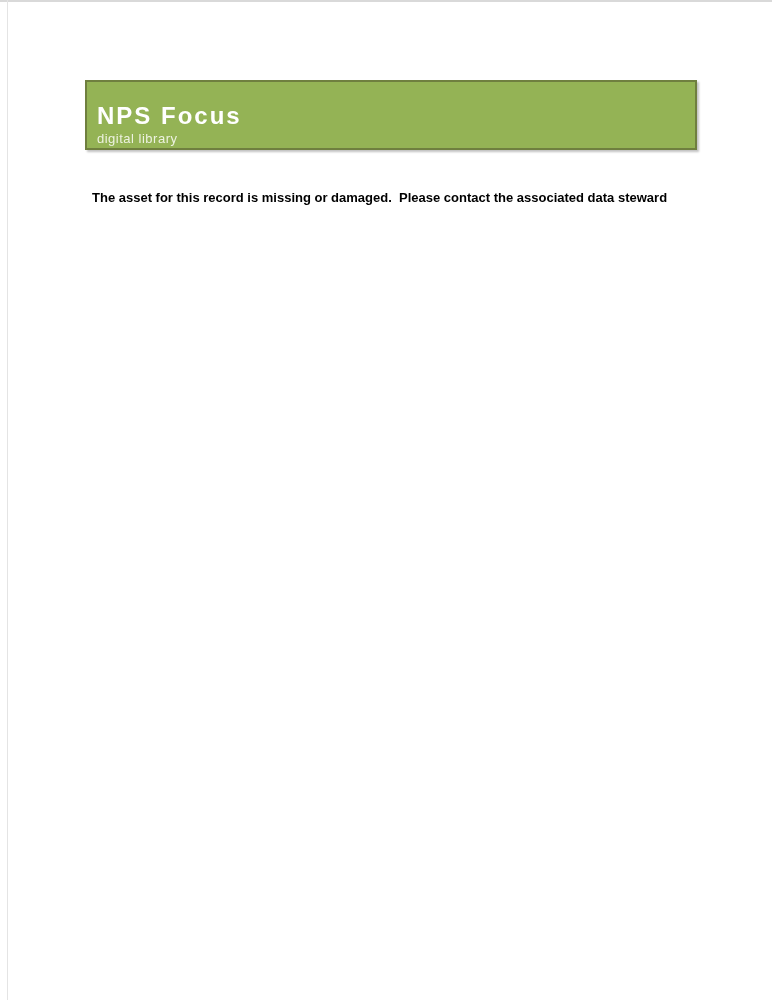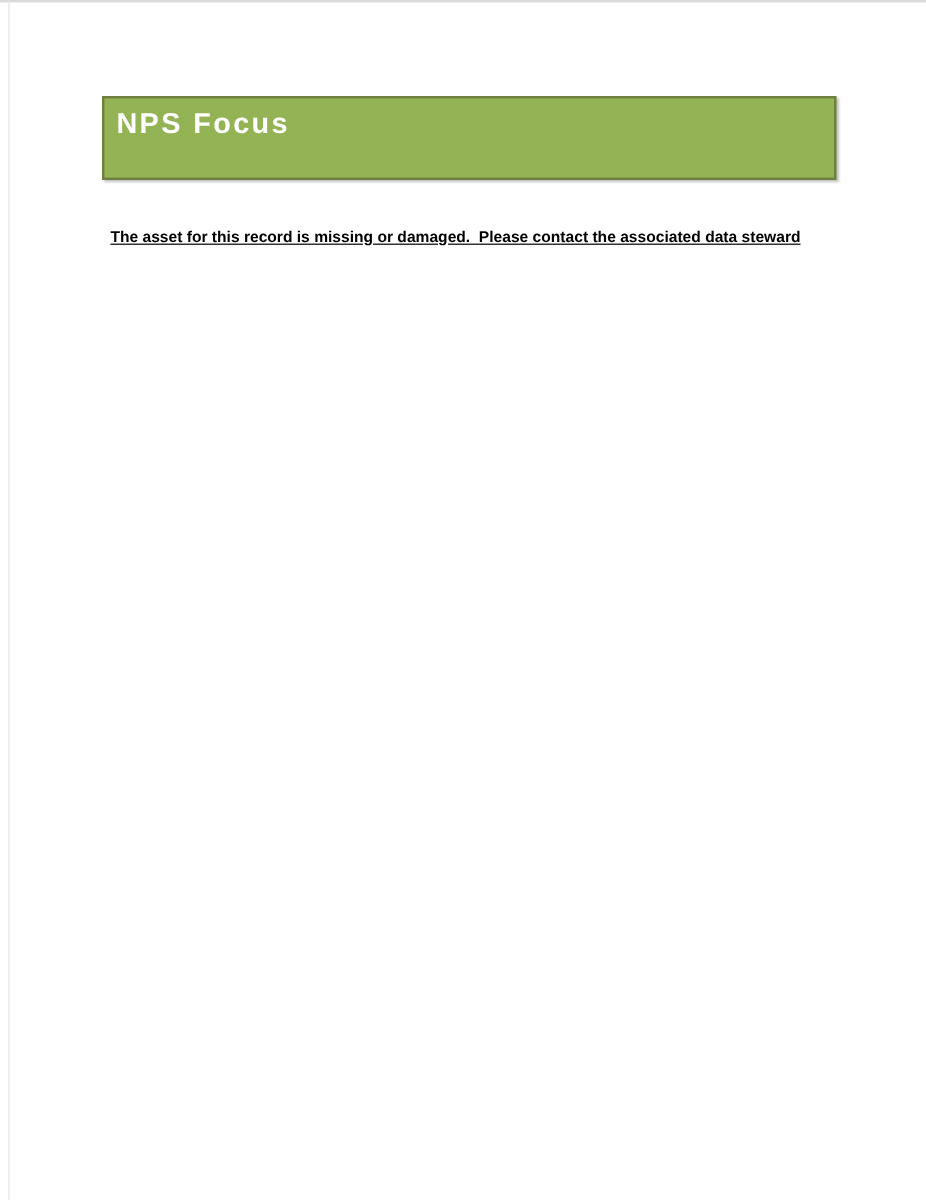--- a/index.html
+++ b/index.html
@@ -27,21 +27,21 @@
     background: var(--page-edge-light, #e4e4e4);
   }
   .banner {
     position: absolute;
     left: 85px; top: 80px;
     width: 612px; height: 70px;
     box-sizing: border-box;
     background: var(--banner-fill, #94b355);
     border: 2px solid var(--banner-border, #6f7f3f);
     box-shadow: 2px 2px 2px var(--banner-shadow, #c2c2c2);
-    padding: 8px 0 0 10px;
+    padding: 20px 0 0 10px;
   }
   .banner-title {
     color: var(--title-text, #ffffff);
     font-size: 24px;
     font-weight: bold;
     letter-spacing: 2px;
     line-height: 28px;
   }
   .banner-subtitle {
     color: var(--subtitle-text, #edf2e0);
@@ -51,33 +51,33 @@
     line-height: 15px;
     margin-top: 1px;
   }
   .message {
     position: absolute;
     left: 92px; top: 188px;
     color: var(--message-text, #000000);
     font-size: 13px;
     font-weight: bold;
     line-height: 19px;
-    text-decoration: underline;
   }
   .message-line {
     white-space: pre; 
   }
 </style>
 </head>
 <body>
 
 <div>
   <div class="top-edge"></div>
   <div class="left-edge"></div>
 
   <div class="banner">
     <div class="banner-title">NPS Focus</div>
+    <div class="banner-subtitle">digital library</div>
   </div>
 
   <div class="message">
     <div class="message-line">The asset for this record is missing or damaged.  Please contact the associated data steward</div>
   </div>
 </div>
 
 </body></html>

